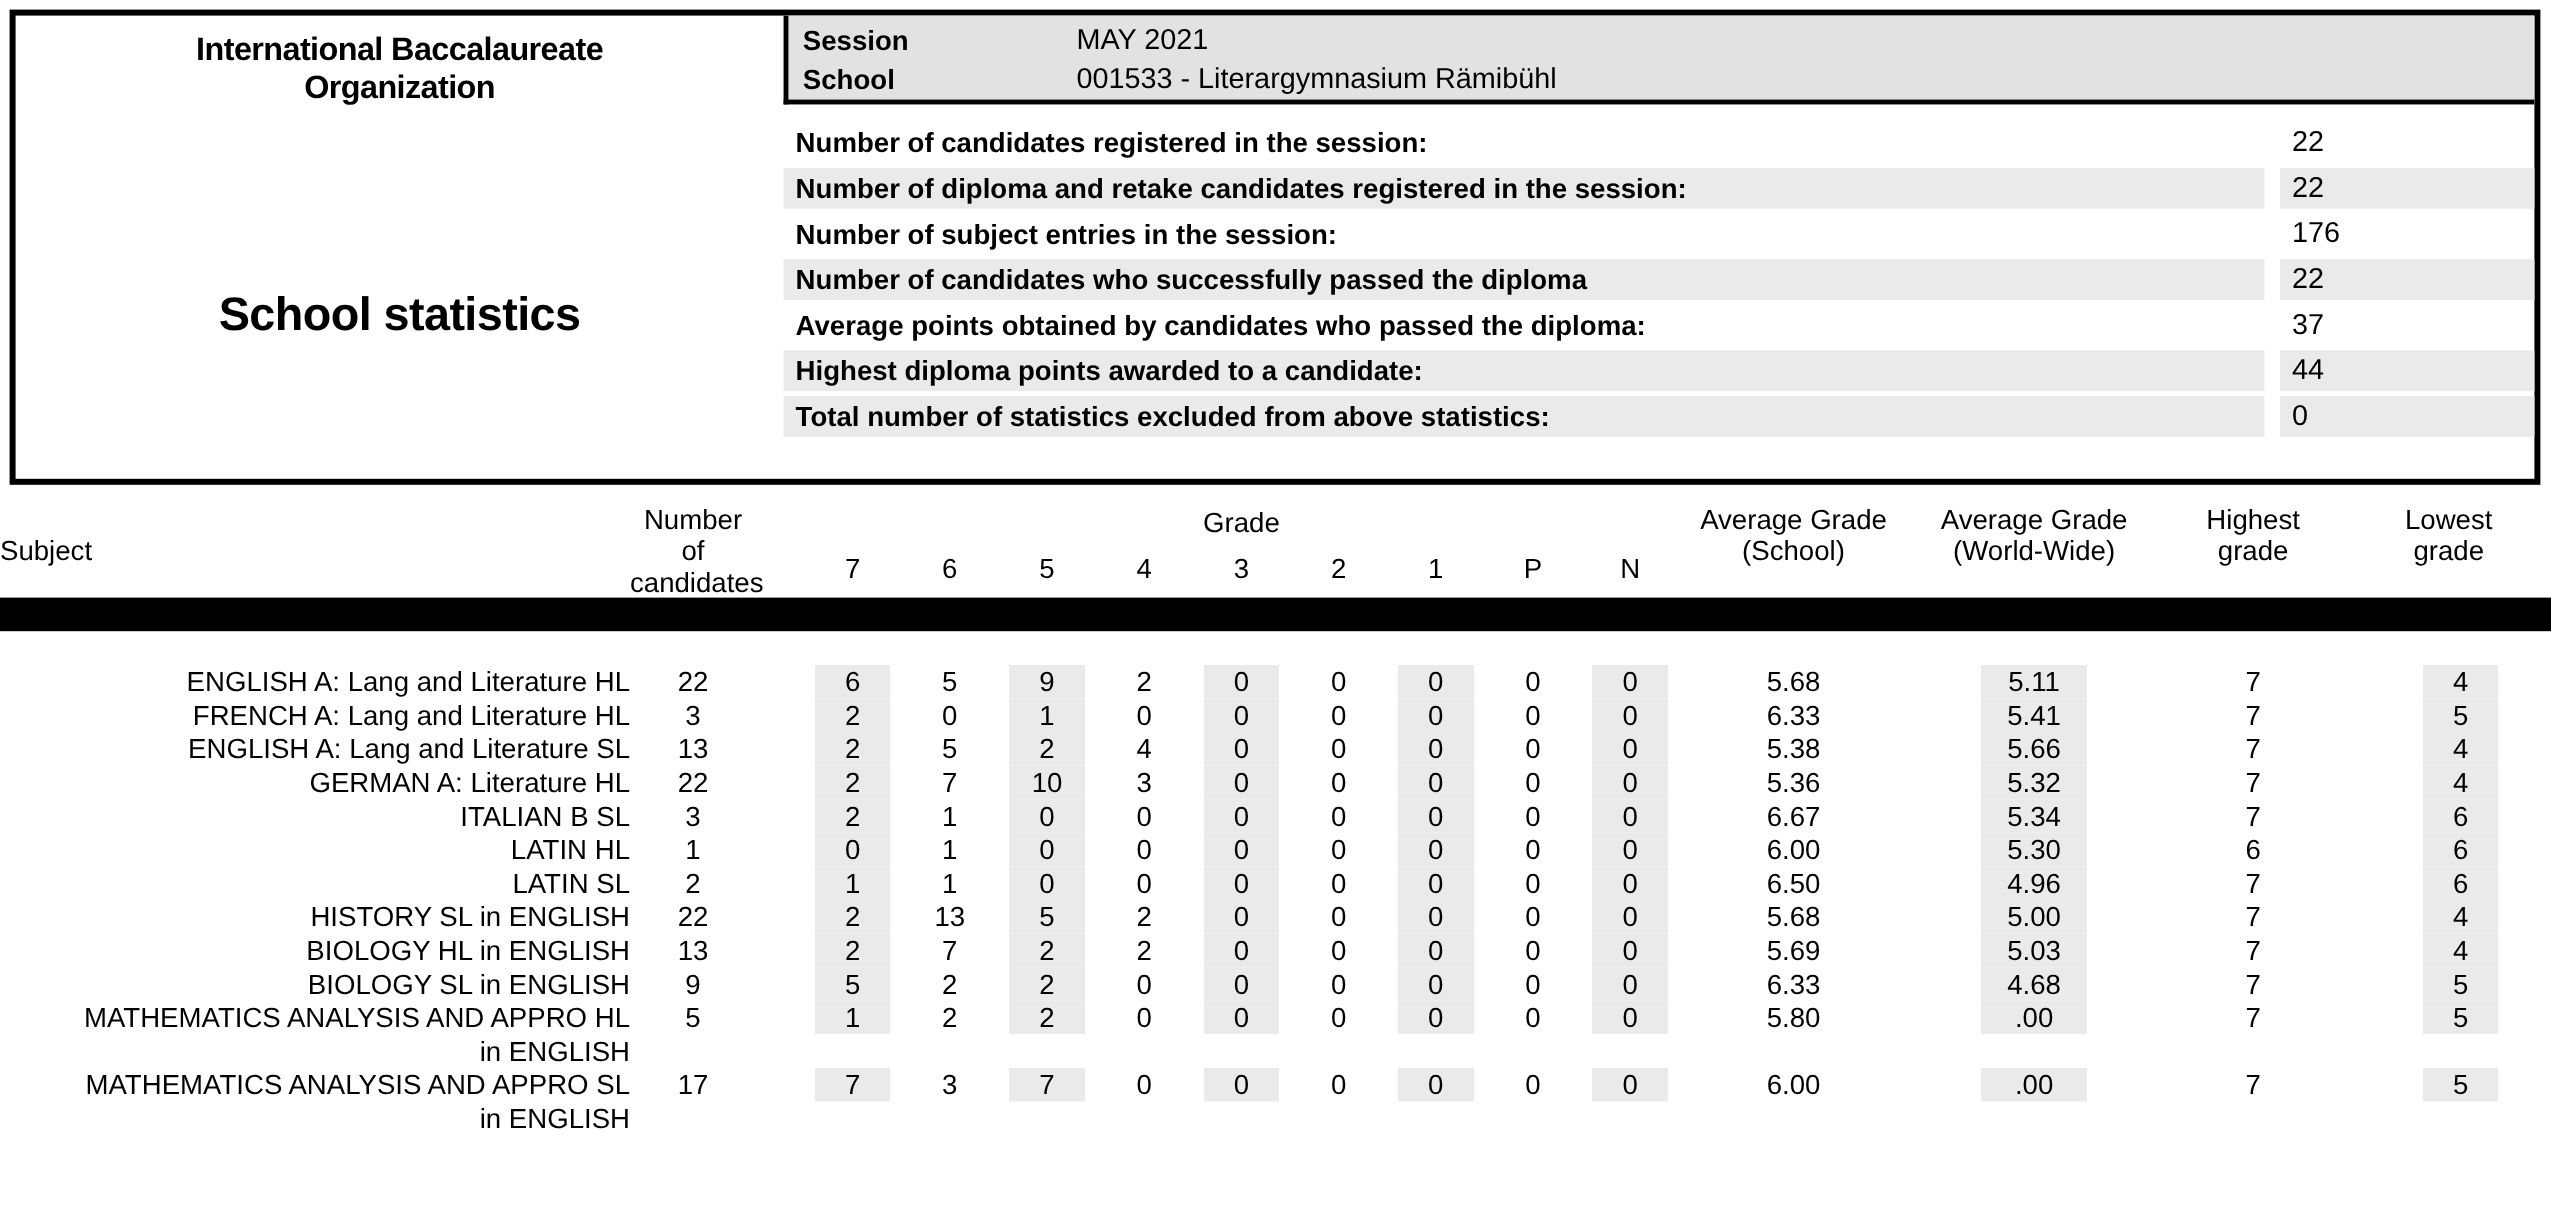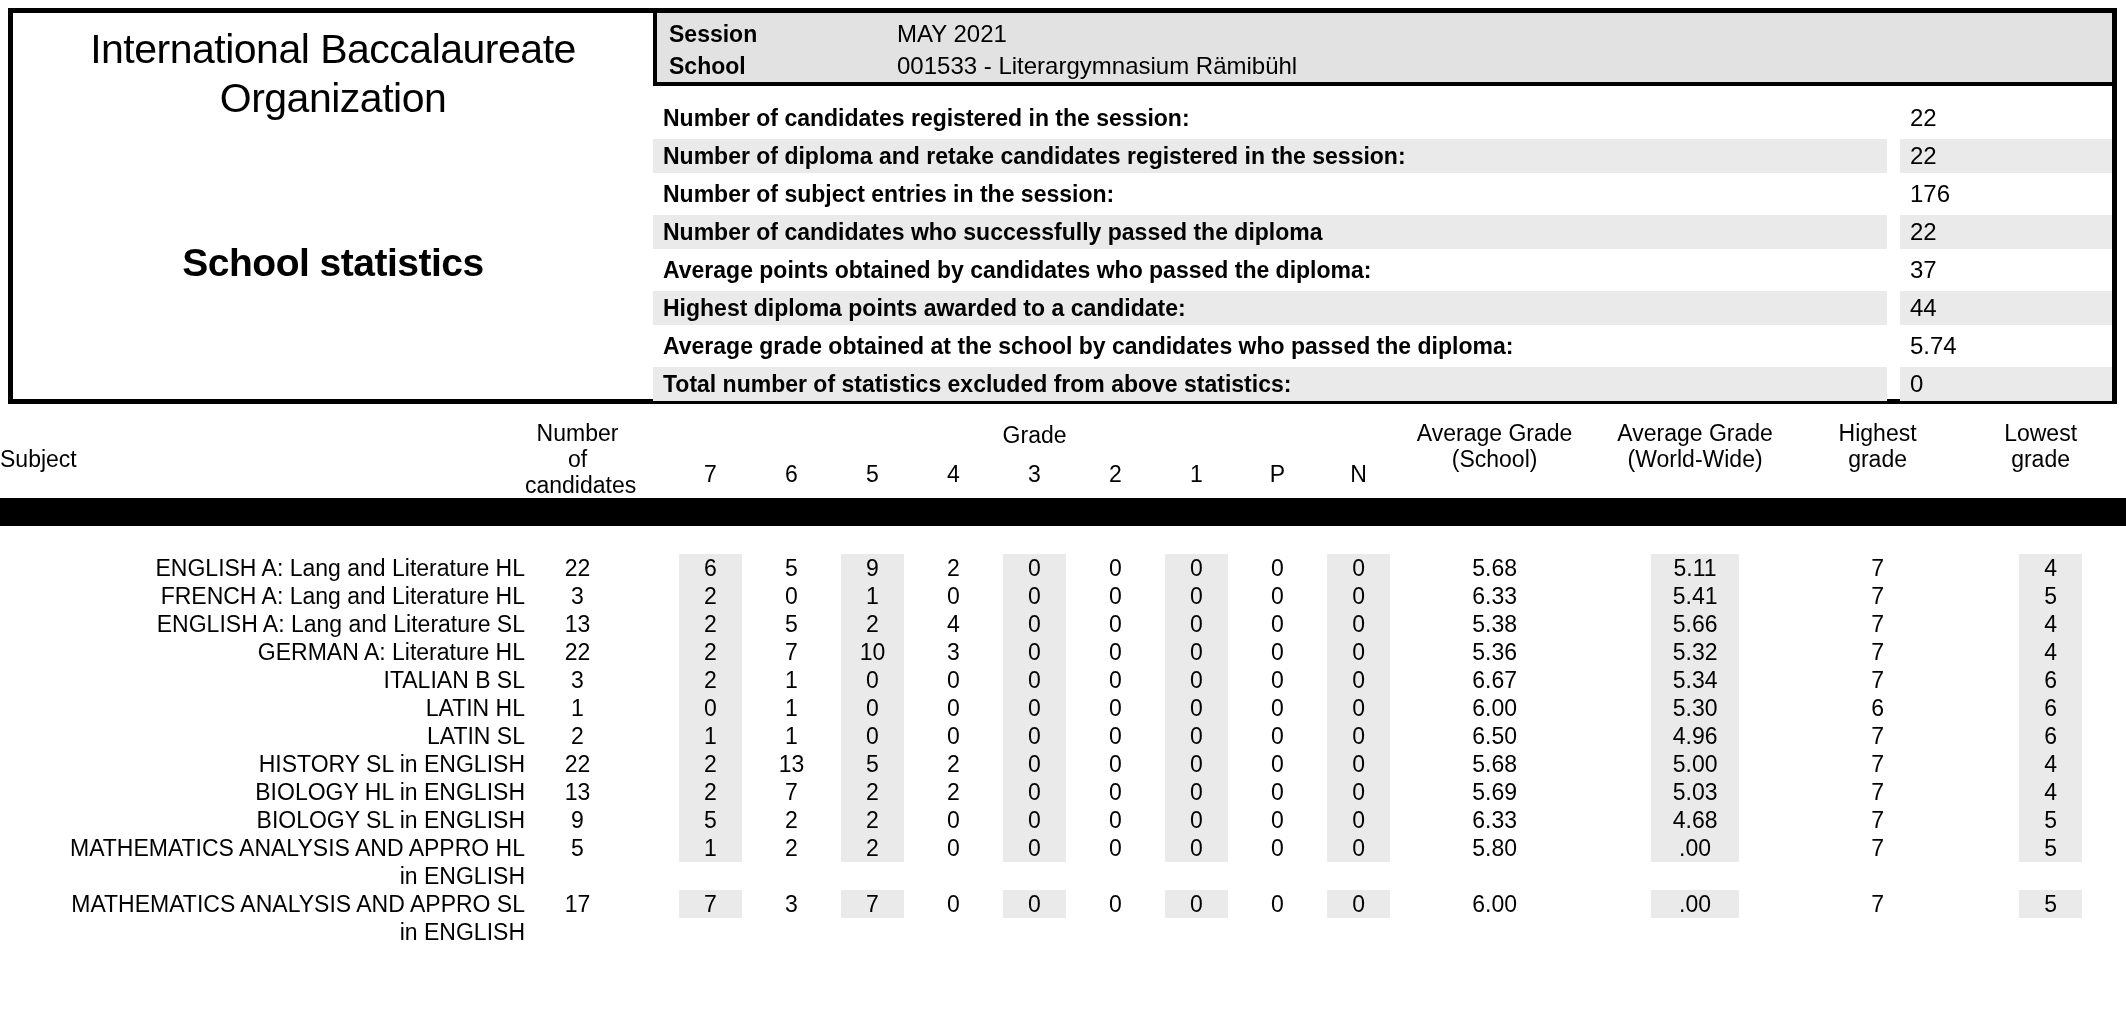--- a/index.html
+++ b/index.html
@@ -12,21 +12,21 @@
     width:2126px;height:1023px;position:relative;background:#ffffff;color:#000;
     font-family:"Liberation Sans", sans-serif;overflow:hidden;
   }
   
   .top-box{
     position:absolute;left:8px;top:8px;width:2099px;height:386px;
     border:5px solid var(--border);display:flex;
   }
   .left-pane{flex:0 0 640px;position:relative;}
   .org-title{
-    margin-top:12px;text-align:center;font-size:41px;font-weight:normal;
+    margin-top:12px;text-align:center;font-size:27px;font-weight:bold;
     line-height:1.2;letter-spacing:-0.5px;
   }
   .report-title{
     position:absolute;top:228px;left:0;width:100%;text-align:center;
     font-size:39px;font-weight:bold;letter-spacing:-0.5px;
   }
   .right-pane{flex:1;display:flex;flex-direction:column;min-width:0;}
   .session-box{
     height:74px;background:var(--session-bg);
     border-left:4px solid var(--border);border-bottom:4px solid var(--border);
@@ -109,24 +109,20 @@
           <div class="stat-value">22</div>
         </div>
         <div class="stat-row">
           <div class="stat-label">Average points obtained by candidates who passed the diploma:</div>
           <div class="stat-value">37</div>
         </div>
         <div class="stat-row shaded">
           <div class="stat-label">Highest diploma points awarded to a candidate:</div>
           <div class="stat-value">44</div>
         </div>
-        <div class="stat-row">
-          <div class="stat-label">Average grade obtained at the school by candidates who passed the diploma:</div>
-          <div class="stat-value">5.74</div>
-        </div>
         <div class="stat-row shaded">
           <div class="stat-label">Total number of statistics excluded from above statistics:</div>
           <div class="stat-value">0</div>
         </div>
       </div>
   </div>
 </div>
 
 <table class="grades-table">
   <colgroup>

